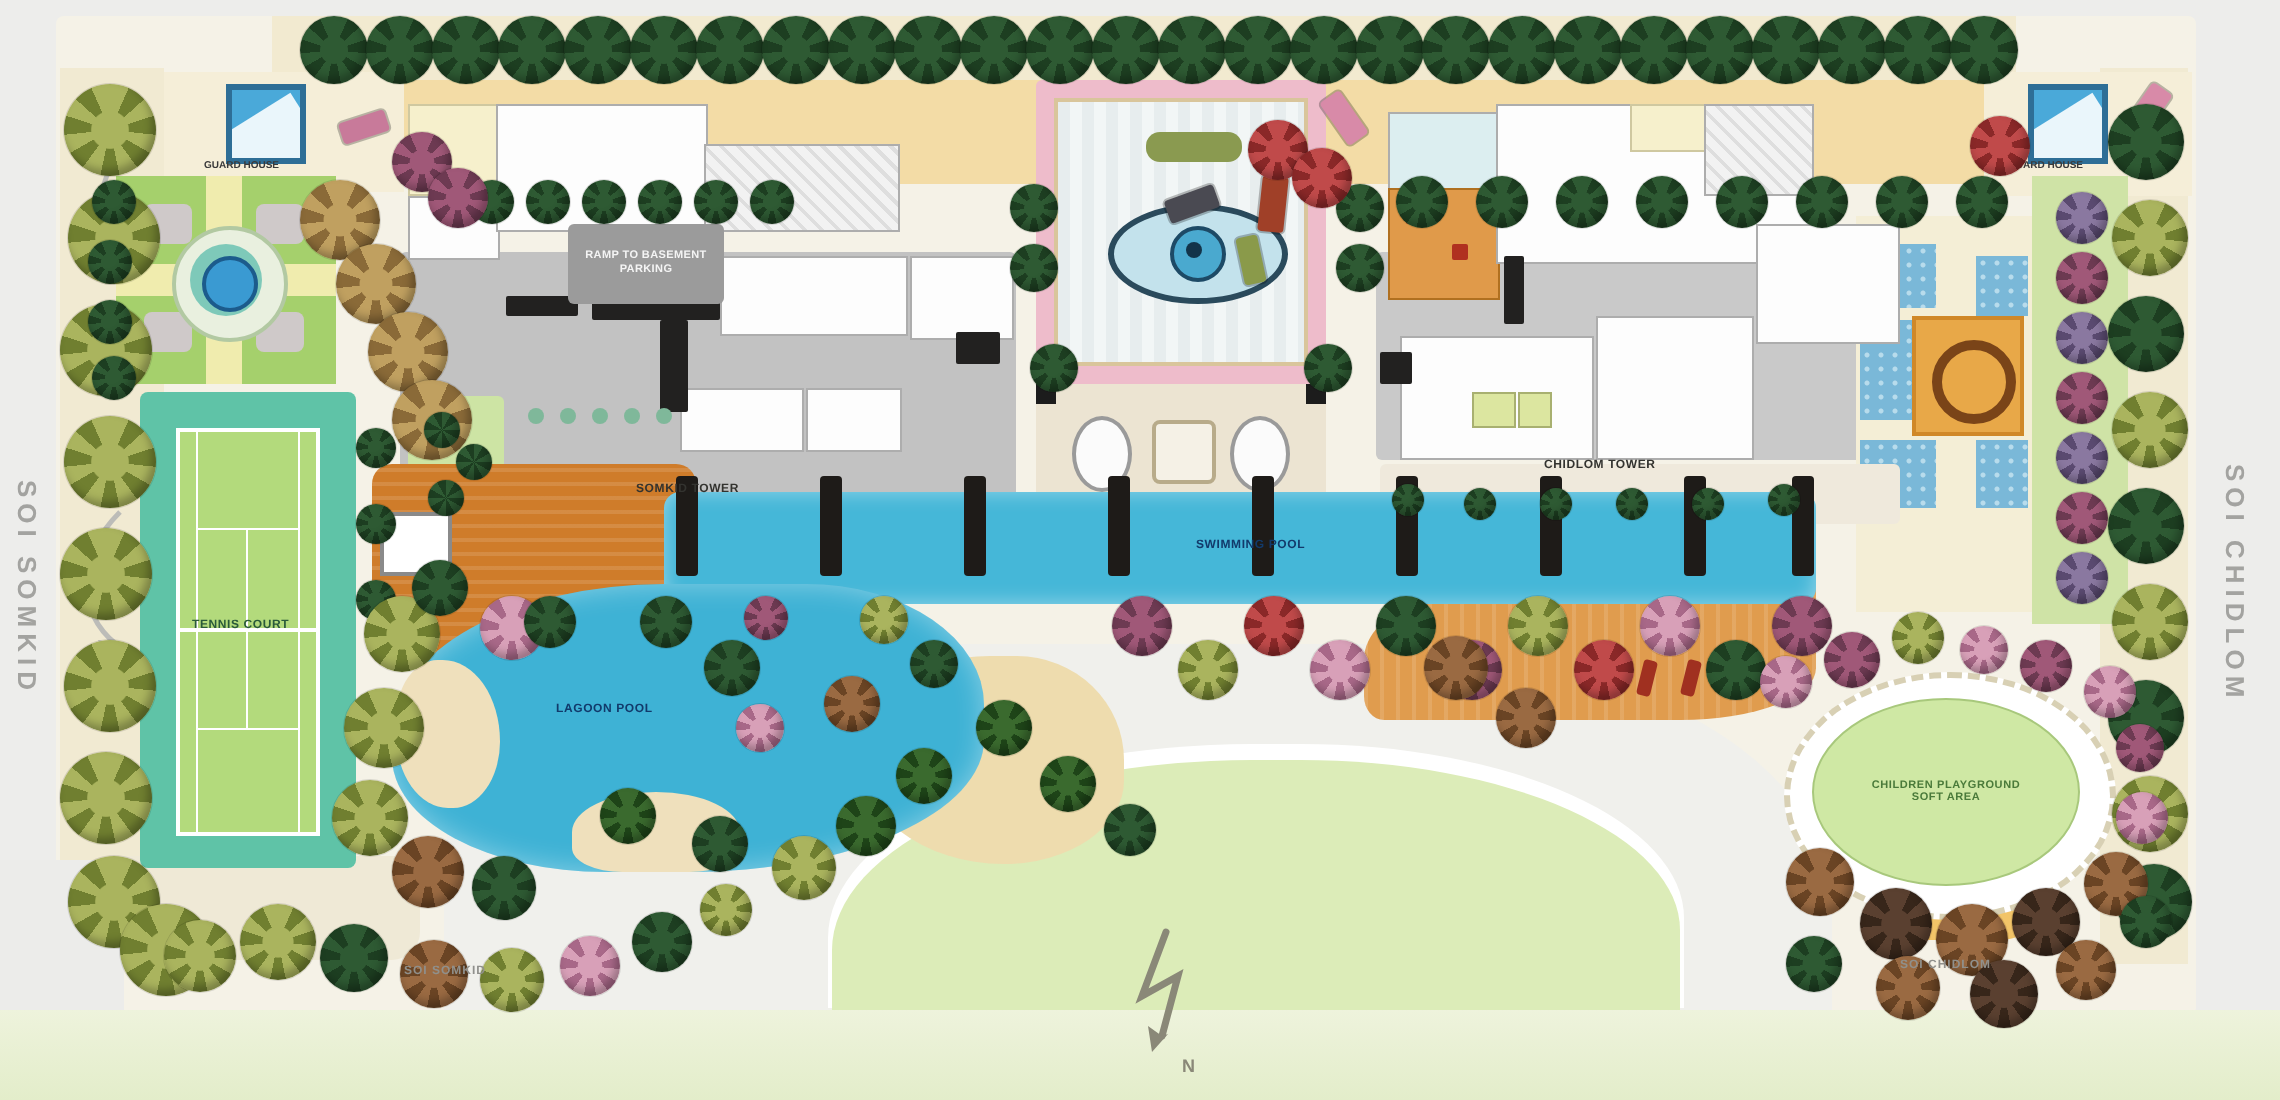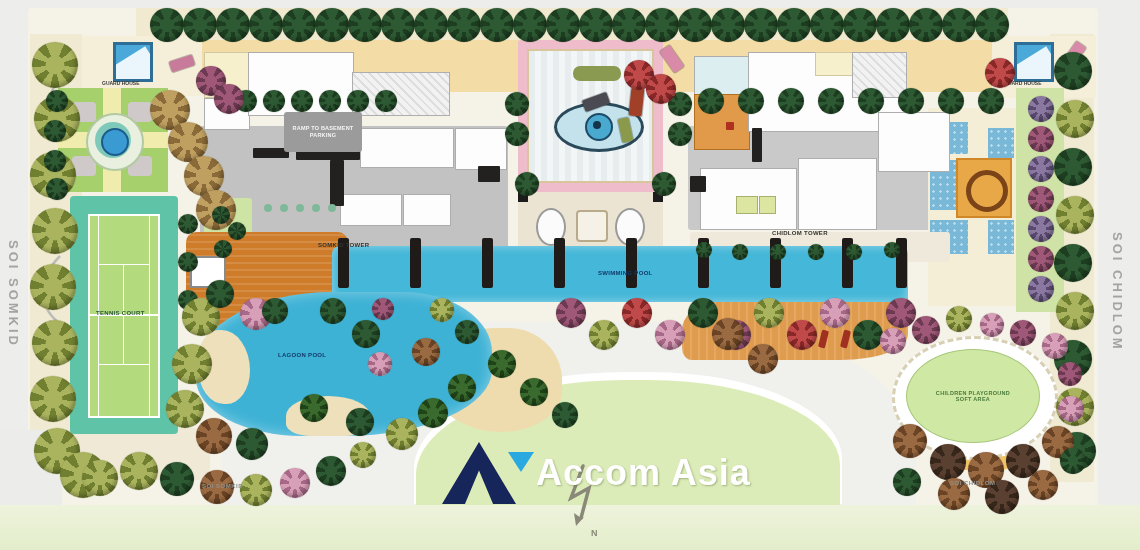--- a/index.html
+++ b/index.html
@@ -281,27 +281,20 @@
   <div class="road-label-h" style="left:950px;top:480px;">SOI CHIDLOM</div>
 
   <div class="abs" id="compass">
     <svg width="90" height="84" viewBox="0 0 90 84">
       <path d="M38 4 L26 36 L44 26 L36 56" fill="none" stroke="#8a8878" stroke-width="3.5" stroke-linecap="round"></path>
       <path d="M36 56 l-7 -5 l2 13 l8 -9 z" fill="#8a8878"></path>
     </svg>
     <div class="n">N</div>
   </div>
 
-  <div class="abs" id="logo">
-    <div class="logo-mark">
-      <div class="logo-mountain"></div>
-      <div class="logo-tri"></div>
-    </div>
-    <div class="logo-text">Accom Asia</div>
-  </div>
 
 <div class="tree" style="left: 150px; top: 8px; width: 34px; height: 34px; background: radial-gradient(circle, rgb(46, 90, 51) 0px, rgb(46, 90, 51) 28%, transparent 30%), repeating-conic-gradient(rgb(46, 90, 51) 0deg, rgb(46, 90, 51) 24deg, rgb(29, 62, 33) 24deg, rgb(29, 62, 33) 48deg);"></div>
     <div class="tree" style="left: 183px; top: 8px; width: 34px; height: 34px; background: radial-gradient(circle, rgb(46, 90, 51) 0px, rgb(46, 90, 51) 28%, transparent 30%), repeating-conic-gradient(rgb(46, 90, 51) 0deg, rgb(46, 90, 51) 24deg, rgb(29, 62, 33) 24deg, rgb(29, 62, 33) 48deg);"></div>
     <div class="tree" style="left: 216px; top: 8px; width: 34px; height: 34px; background: radial-gradient(circle, rgb(46, 90, 51) 0px, rgb(46, 90, 51) 28%, transparent 30%), repeating-conic-gradient(rgb(46, 90, 51) 0deg, rgb(46, 90, 51) 24deg, rgb(29, 62, 33) 24deg, rgb(29, 62, 33) 48deg);"></div>
     <div class="tree" style="left: 249px; top: 8px; width: 34px; height: 34px; background: radial-gradient(circle, rgb(46, 90, 51) 0px, rgb(46, 90, 51) 28%, transparent 30%), repeating-conic-gradient(rgb(46, 90, 51) 0deg, rgb(46, 90, 51) 24deg, rgb(29, 62, 33) 24deg, rgb(29, 62, 33) 48deg);"></div>
     <div class="tree" style="left: 282px; top: 8px; width: 34px; height: 34px; background: radial-gradient(circle, rgb(46, 90, 51) 0px, rgb(46, 90, 51) 28%, transparent 30%), repeating-conic-gradient(rgb(46, 90, 51) 0deg, rgb(46, 90, 51) 24deg, rgb(29, 62, 33) 24deg, rgb(29, 62, 33) 48deg);"></div>
     <div class="tree" style="left: 315px; top: 8px; width: 34px; height: 34px; background: radial-gradient(circle, rgb(46, 90, 51) 0px, rgb(46, 90, 51) 28%, transparent 30%), repeating-conic-gradient(rgb(46, 90, 51) 0deg, rgb(46, 90, 51) 24deg, rgb(29, 62, 33) 24deg, rgb(29, 62, 33) 48deg);"></div>
     <div class="tree" style="left: 348px; top: 8px; width: 34px; height: 34px; background: radial-gradient(circle, rgb(46, 90, 51) 0px, rgb(46, 90, 51) 28%, transparent 30%), repeating-conic-gradient(rgb(46, 90, 51) 0deg, rgb(46, 90, 51) 24deg, rgb(29, 62, 33) 24deg, rgb(29, 62, 33) 48deg);"></div>
     <div class="tree" style="left: 381px; top: 8px; width: 34px; height: 34px; background: radial-gradient(circle, rgb(46, 90, 51) 0px, rgb(46, 90, 51) 28%, transparent 30%), repeating-conic-gradient(rgb(46, 90, 51) 0deg, rgb(46, 90, 51) 24deg, rgb(29, 62, 33) 24deg, rgb(29, 62, 33) 48deg);"></div>
     <div class="tree" style="left: 414px; top: 8px; width: 34px; height: 34px; background: radial-gradient(circle, rgb(46, 90, 51) 0px, rgb(46, 90, 51) 28%, transparent 30%), repeating-conic-gradient(rgb(46, 90, 51) 0deg, rgb(46, 90, 51) 24deg, rgb(29, 62, 33) 24deg, rgb(29, 62, 33) 48deg);"></div>

